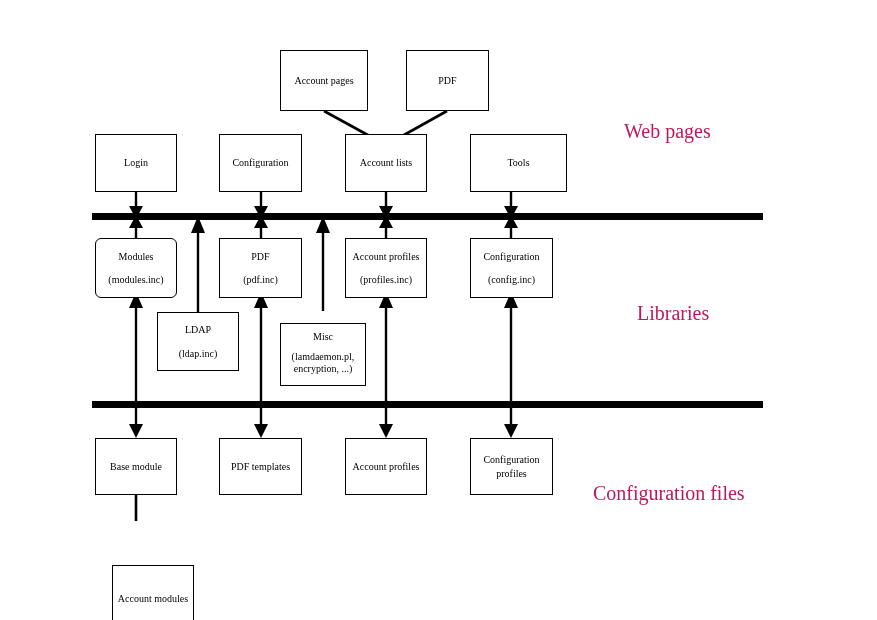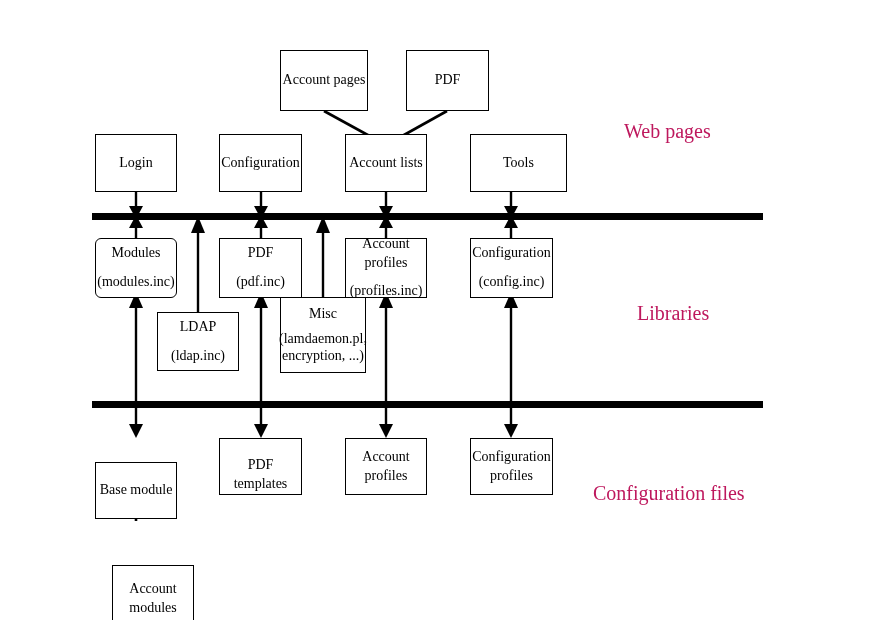--- a/index.html
+++ b/index.html
@@ -29,21 +29,21 @@
   .node {
     position: absolute;
     box-sizing: border-box;
     border: 1px solid #000000;
     background: #ffffff;
     display: flex;
     flex-direction: column;
     align-items: center;
     justify-content: center;
     font-family: "Liberation Serif", "DejaVu Serif", serif;
-    font-size: 14px;
+    font-size: 10px;
     line-height: 1.35;
     color: #000000;
     text-align: center;
     z-index: 3;
   }
   .node .ttl { display: block; }
   .node .sub { display: block; margin-top: 10px; white-space: pre-line; }
   .node.topalign { justify-content: flex-start; padding-top: 7px; }
   .node.twoline { line-height: 1.25; }
   .band-label {
@@ -207,33 +207,33 @@
   <div class="node" style="left:470px; top:238px; width:83px; height:60px;">
     <span class="ttl">Configuration</span>
     <span class="sub">(config.inc)</span>
   </div>
 
   <div class="node" style="left:157px; top:312px; width:82px; height:59px;">
     <span class="ttl">LDAP</span>
     <span class="sub">(ldap.inc)</span>
   </div>
 
-  <div class="node topalign twoline" style="left:280px; top:297px; width:86px; height:76px;">
+  <div class="node topalign twoline" style="left:280px; top:323px; width:86px; height:63px;">
     <span class="ttl">Misc</span>
     <span class="sub" style="margin-top:7px;">(lamdaemon.pl,
 encryption, ...)</span>
   </div>
 
   <div class="band-label" style="left:637px; top:302px;">Libraries</div>
 
-  <div class="node" style="left:95px; top:438px; width:82px; height:57px;margin-top:24px;">
+  <div class="node" style="left:95px; top:438px; width:82px; height:57px;">
     <span class="ttl">Base module</span>
   </div>
 
-  <div class="node" style="left:219px; top:438px; width:83px; height:57px;justify-content:flex-end;">
+  <div class="node" style="left:219px; top:438px; width:83px; height:57px;">
     <span class="ttl">PDF templates</span>
   </div>
 
   <div class="node" style="left:345px; top:438px; width:82px; height:57px;">
     <span class="ttl">Account profiles</span>
   </div>
 
   <div class="node" style="left:470px; top:438px; width:83px; height:57px;">
     <span class="ttl" style="white-space:pre-line;">Configuration
 profiles</span>

